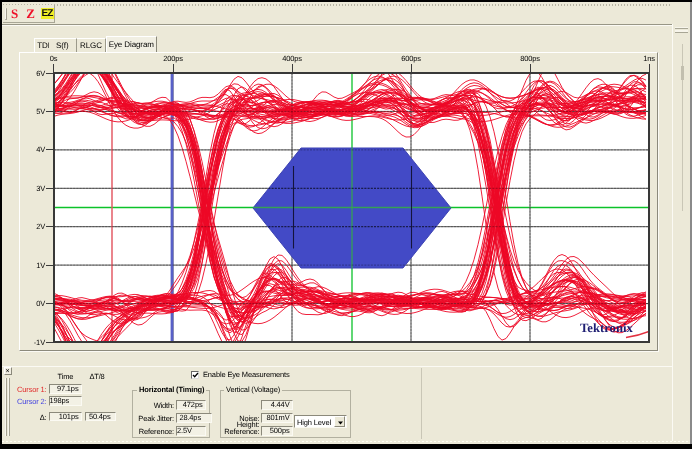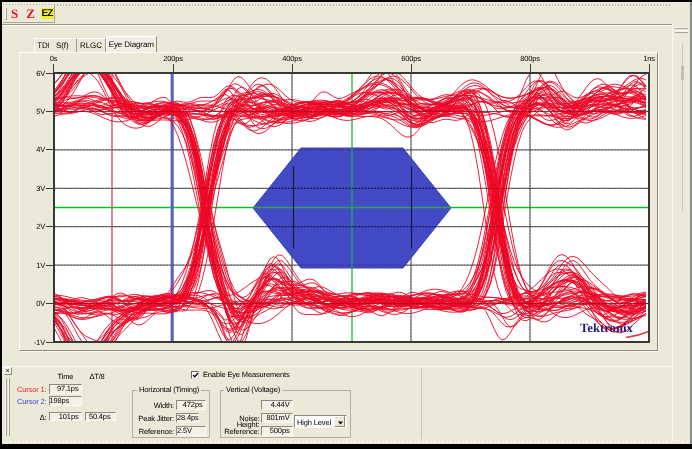--- a/index.html
+++ b/index.html
@@ -256,28 +256,28 @@
 <div class="fld" style="left:46.5px;top:394.0px;width:33px;height:9.5px;line-height:7.5px;padding-right:18px;">198ps</div>
 <div class="fld" style="left:46.5px;top:409.5px;width:33px;height:9.5px;line-height:7.5px;padding-right:2px;">101ps</div>
 <div class="fld" style="left:82.5px;top:409.5px;width:31px;height:9.5px;line-height:7.5px;padding-right:4px;">50.4ps</div>
 <div class="abs" style="left:188.5px;top:368.5px;width:8px;height:8px;background:#fff;border-top:1px solid #666;border-left:1px solid #666;border-right:1px solid #ddd;border-bottom:1px solid #ddd;">
       <svg width="7" height="7" viewBox="0 0 7 7" style="position:absolute;left:0;top:0;">
         <path d="M1,3 L2.7,4.8 L6,1" stroke="#000" stroke-width="1.3" fill="none"></path>
       </svg>
     </div>
 <div class="abs lbl" style="left:201px;top:367.8px;width:110px;text-align:left;">Enable Eye Measurements</div>
 <div class="grp" style="left:130px;top:387.5px;width:77.5px;height:48px;"></div>
-<div class="gtitle" style="left:135px;top:383px;">Horizontal (Timing)</div>
+<div class="gtitle" style="left:135px;top:383px;font-weight:bold;">Horizontal (Timing)</div>
 <div class="grp" style="left:217.5px;top:387.5px;width:131px;height:48px;"></div>
 <div class="gtitle" style="left:222px;top:383px;">Vertical (Voltage)</div>
 <div class="lbl" style="left:126.0px;top:398.5px;width:46px;color:#000;">Width:</div>
 <div class="lbl" style="left:126.0px;top:411.5px;width:46px;color:#000;">Peak Jitter:</div>
 <div class="lbl" style="left:126.0px;top:424.5px;width:46px;color:#000;">Reference:</div>
 <div class="fld" style="left:174.0px;top:397.5px;width:29.5px;height:10px;line-height:8px;padding-right:2px;">472ps</div>
-<div class="fld" style="left:174.0px;top:410.5px;width:23px;height:10px;line-height:8px;padding-right:10px;">28.4ps</div>
+<div class="fld" style="left:174.0px;top:410.5px;width:36px;height:10px;line-height:8px;padding-right:10px;">28.4ps</div>
 <div class="fld" style="left:174.0px;top:423.5px;width:29.5px;height:10px;line-height:8px;padding-right:18px;">2.5V</div>
 <div class="lbl" style="left:211.5px;top:398px;width:46px;color:#000;margin-top:20px;">Height:</div>
 <div class="lbl" style="left:211.5px;top:411.5px;width:46px;color:#000;">Noise:</div>
 <div class="lbl" style="left:211.5px;top:424.5px;width:46px;color:#000;">Reference:</div>
 <div class="fld" style="left:259.0px;top:397.5px;width:31.5px;height:10px;line-height:8px;padding-right:2px;">4.44V</div>
 <div class="fld" style="left:259.0px;top:410.5px;width:31.5px;height:10px;line-height:8px;padding-right:2px;">801mV</div>
 <div class="fld" style="left:259.0px;top:423.5px;width:31.5px;height:10px;line-height:8px;padding-right:2px;">500ps</div>
 <div class="abs" style="left:292px;top:412.5px;width:52.5px;height:13.5px;background:#fff;border-top:1px solid #8b897b;border-left:1px solid #8b897b;border-bottom:1px solid #fbfaf3;border-right:1px solid #fbfaf3;">
  <div class="abs" style="left:2px;top:2px;font-size:7.5px;letter-spacing:-0.15px;">High Level</div>
  <div class="abs" style="right:0.5px;top:0.5px;width:11px;height:10.5px;background:#ece9d8;border-top:1px solid #fff;border-left:1px solid #fff;border-right:1px solid #8b897b;border-bottom:1px solid #8b897b;">

